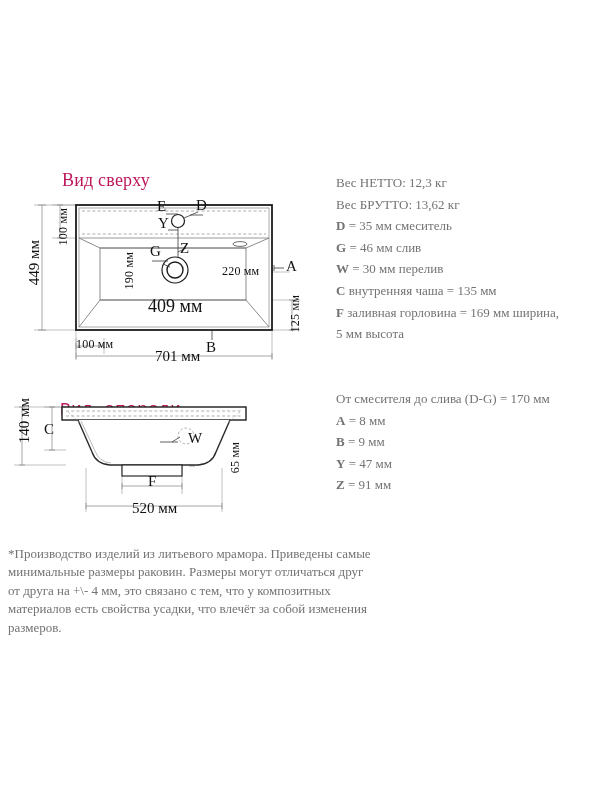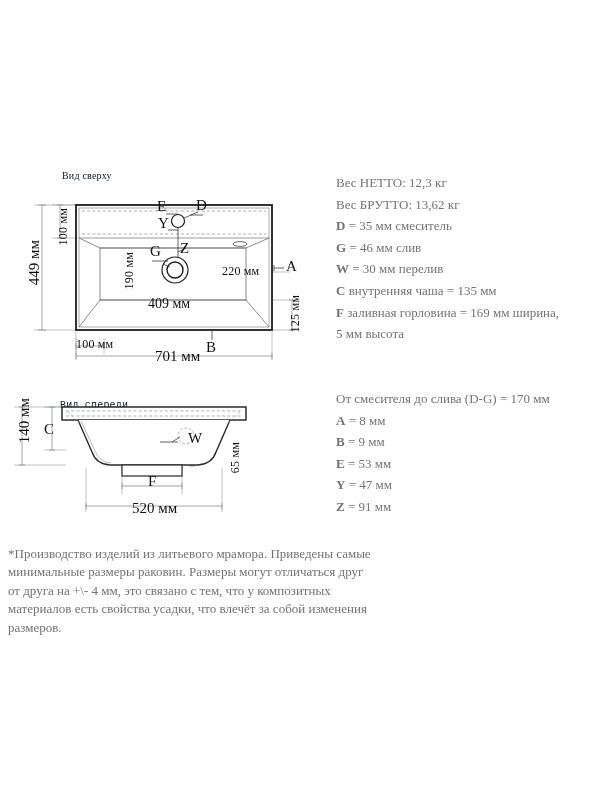--- a/index.html
+++ b/index.html
@@ -22,24 +22,24 @@
     inset: 0;
   }
 
   
   .svg-wrap { position: absolute; }
   .svg-wrap svg { display: block; overflow: visible; }
 
   
   .view-title {
     position: absolute;
-    font-size: 10px;
+    font-size: 18px;
     letter-spacing: .2px;
     white-space: nowrap;
-    color: #0f172a;
+    color: #be185d;
   }
   #top-view-title  { left: 62px;  top: 170px; }
   #front-view-title{ left: 60px;  top: 400px; font-family: Liberation Mono, monospace; }
 
   
   #spec-list {
     position: absolute;
     left: 336px;
     top: 172px;
     width: 258px;
@@ -71,21 +71,21 @@
   }
 
   
   .lbl {
     position: absolute;
     white-space: nowrap;
     color: #111;
     font-family: "Liberation Serif", "DejaVu Serif", serif;
   }
   .lbl.big   { font-size: 15px; }
-  .lbl.mid   { font-size: 14px; }
+  .lbl.mid   { font-size: 18px; }
   .lbl.small { font-size: 12px; letter-spacing: .2px; }
   .lbl.vert  { writing-mode: vertical-rl; transform: rotate(180deg); }
 </style>
 </head>
 <body>
 
 <div class="page">
 
   <div class="view-title" id="top-view-title">Вид сверху</div>
 
@@ -302,20 +302,19 @@
       <div class="spec-line"><span class="sym">G</span><span> = 46 мм слив</span></div>
       <div class="spec-line"><span class="sym">W</span><span> = 30 мм перелив</span></div>
       <div class="spec-line"><span class="sym">C</span><span> внутренняя чаша = 135 мм</span></div>
       <div class="spec-line"><span class="sym">F</span><span> заливная горловина = 169 мм ширина,</span></div>
       <div class="spec-line"><span>5 мм высота</span></div>
     </div>
   <div id="spec-list-2">
       <div class="spec-line"><span>От смесителя до слива (D-G) = 170 мм</span></div>
       <div class="spec-line"><span class="sym">A</span><span> = 8 мм</span></div>
       <div class="spec-line"><span class="sym">B</span><span> = 9 мм</span></div>
-      <div class="spec-line"><span class="sym">E</span><span> = 53 мм</span></div>
       <div class="spec-line"><span class="sym">Y</span><span> = 47 мм</span></div>
       <div class="spec-line"><span class="sym">Z</span><span> = 91 мм</span></div>
     </div>
 
   <div id="footnote">*Производство изделий из литьевого мрамора. Приведены самые минимальные размеры раковин. Размеры могут отличаться друг от друга на +\- 4 мм, это связано с тем, что у композитных материалов есть свойства усадки, что влечёт за собой изменения размеров.</div>
 
 </div>
 
 </body></html>

